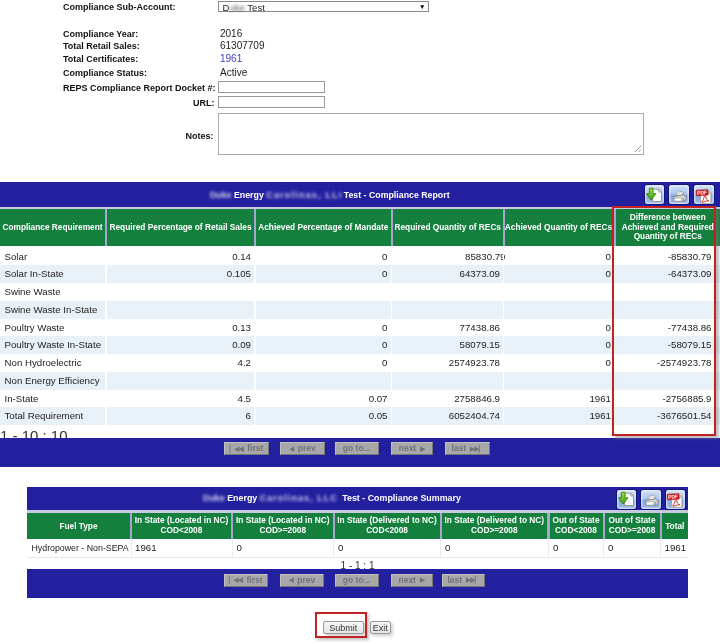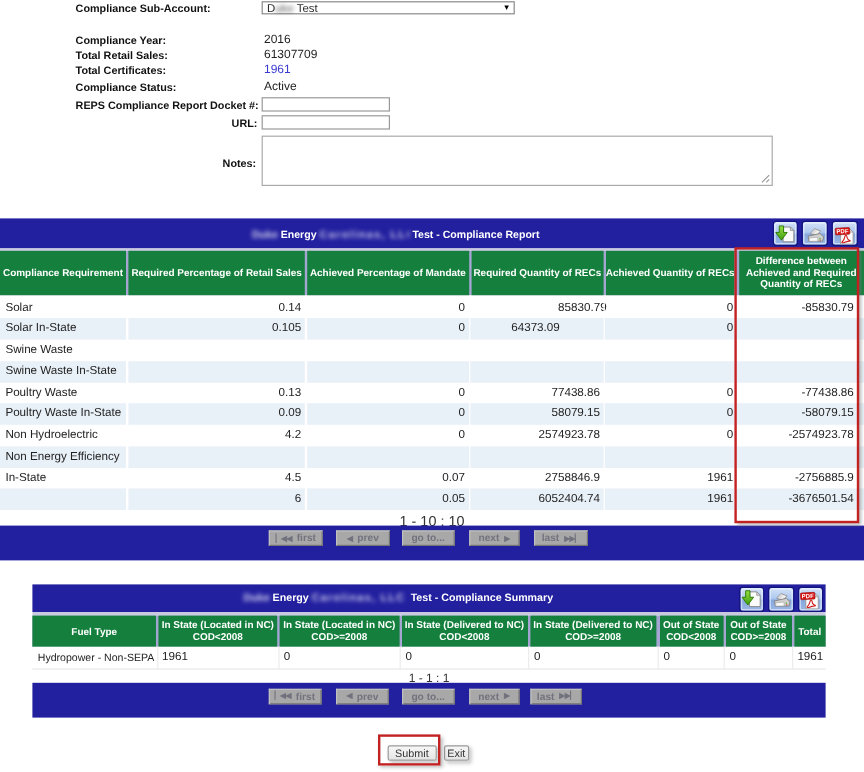--- a/index.html
+++ b/index.html
@@ -68,22 +68,23 @@
     <div class="cell" style="left:0px;top:0.00px;width:105px;line-height:17.75px;padding-left:4.5px;">Solar</div>
     <div class="cell" style="left:107px;top:0.00px;width:147px;line-height:17.75px;text-align:right;padding-right:3px;">0.14</div>
     <div class="cell" style="left:256px;top:0.00px;width:134.5px;line-height:17.75px;text-align:right;padding-right:3px;">0</div>
     <div class="cell" style="left:398px;top:0.00px;width:110.5px;line-height:17.75px;text-align:right;padding-right:3px;">85830.79</div>
     <div class="cell" style="left:505px;top:0.00px;width:107px;line-height:17.75px;text-align:right;padding-right:1px;">0</div>
     <div class="cell" style="left:614px;top:0.00px;width:106px;line-height:17.75px;text-align:right;padding-right:8.5px;">-85830.79</div>
     <div class="rowband" style="left:0;top:17.75px;width:720px;height:17.75px;"></div>
     <div class="cell" style="left:0px;top:17.75px;width:105px;line-height:17.75px;padding-left:4.5px;">Solar In-State</div>
     <div class="cell" style="left:107px;top:17.75px;width:147px;line-height:17.75px;text-align:right;padding-right:3px;">0.105</div>
     <div class="cell" style="left:256px;top:17.75px;width:134.5px;line-height:17.75px;text-align:right;padding-right:3px;">0</div>
-    <div class="cell" style="left:392.5px;top:17.75px;width:110.5px;line-height:17.75px;text-align:center;padding-right:3px;">64373.09</div>
+    <div class="cell" style="left:392.5px;top:17.75px;width:110.5px;line-height:17.75px;text-align:right;padding-right:3px;">64373.09</div>
     <div class="cell" style="left:505px;top:17.75px;width:107px;line-height:17.75px;text-align:right;padding-right:1px;">0</div>
+    <div class="cell" style="left:614px;top:17.75px;width:106px;line-height:17.75px;text-align:right;padding-right:8.5px;">-64373.09</div>
     <div class="cell" style="left:0px;top:35.50px;width:105px;line-height:17.75px;padding-left:4.5px;">Swine Waste</div>
     <div class="cell" style="left:107px;top:35.50px;width:147px;line-height:17.75px;text-align:right;padding-right:3px;"></div>
     <div class="cell" style="left:256px;top:35.50px;width:134.5px;line-height:17.75px;text-align:right;padding-right:3px;"></div>
     <div class="cell" style="left:392.5px;top:35.50px;width:110.5px;line-height:17.75px;text-align:right;padding-right:3px;"></div>
     <div class="cell" style="left:505px;top:35.50px;width:107px;line-height:17.75px;text-align:right;padding-right:1px;"></div>
     <div class="cell" style="left:614px;top:35.50px;width:106px;line-height:17.75px;text-align:right;padding-right:8.5px;"></div>
     <div class="rowband" style="left:0;top:53.25px;width:720px;height:17.75px;"></div>
     <div class="cell" style="left:0px;top:53.25px;width:105px;line-height:17.75px;padding-left:4.5px;">Swine Waste In-State</div>
     <div class="cell" style="left:107px;top:53.25px;width:147px;line-height:17.75px;text-align:right;padding-right:3px;"></div>
     <div class="cell" style="left:256px;top:53.25px;width:134.5px;line-height:17.75px;text-align:right;padding-right:3px;"></div>
@@ -116,33 +117,34 @@
     <div class="cell" style="left:392.5px;top:124.25px;width:110.5px;line-height:17.75px;text-align:right;padding-right:3px;"></div>
     <div class="cell" style="left:505px;top:124.25px;width:107px;line-height:17.75px;text-align:right;padding-right:1px;"></div>
     <div class="cell" style="left:614px;top:124.25px;width:106px;line-height:17.75px;text-align:right;padding-right:8.5px;"></div>
     <div class="cell" style="left:0px;top:142.00px;width:105px;line-height:17.75px;padding-left:4.5px;">In-State</div>
     <div class="cell" style="left:107px;top:142.00px;width:147px;line-height:17.75px;text-align:right;padding-right:3px;">4.5</div>
     <div class="cell" style="left:256px;top:142.00px;width:134.5px;line-height:17.75px;text-align:right;padding-right:3px;">0.07</div>
     <div class="cell" style="left:392.5px;top:142.00px;width:110.5px;line-height:17.75px;text-align:right;padding-right:3px;">2758846.9</div>
     <div class="cell" style="left:505px;top:142.00px;width:107px;line-height:17.75px;text-align:right;padding-right:1px;">1961</div>
     <div class="cell" style="left:614px;top:142.00px;width:106px;line-height:17.75px;text-align:right;padding-right:8.5px;">-2756885.9</div>
     <div class="rowband" style="left:0;top:159.75px;width:720px;height:17.75px;"></div>
+    <div class="cell" style="left:0px;top:159.75px;width:105px;line-height:17.75px;padding-left:4.5px;">Total Requirement</div>
     <div class="cell" style="left:107px;top:159.75px;width:147px;line-height:17.75px;text-align:right;padding-right:3px;">6</div>
     <div class="cell" style="left:256px;top:159.75px;width:134.5px;line-height:17.75px;text-align:right;padding-right:3px;">0.05</div>
     <div class="cell" style="left:392.5px;top:159.75px;width:110.5px;line-height:17.75px;text-align:right;padding-right:3px;">6052404.74</div>
     <div class="cell" style="left:505px;top:159.75px;width:107px;line-height:17.75px;text-align:right;padding-right:1px;">1961</div>
     <div class="cell" style="left:614px;top:159.75px;width:106px;line-height:17.75px;text-align:right;padding-right:8.5px;">-3676501.54</div>
     <div class="bsep" style="left:105.2px; top:0; height:177.5px;"></div>
     <div class="bsep" style="left:254.2px; top:0; height:177.5px;"></div>
     <div class="bsep" style="left:390.8px; top:0; height:177.5px;"></div>
     <div class="bsep" style="left:502.8px; top:0; height:177.5px;"></div>
     <div class="bsep" style="left:612.2px; top:0; height:177.5px;"></div>
   </div>
 
-<div style="position:absolute; left:0; top:426.5px; width:720px; text-align:center; font-size:12px; color:#333;">1 - 10 : 10</div>
+<div style="position:absolute; left:0; top:426.5px; width:720px; font-size:15px; color:#333;">1 - 10 : 10</div>
 <div class="pagerbar" style="left:0; top:438px; width:720px; height:28.5px;"></div>
 
 <div class="titlebar" style="left:27px; top:486.5px; width:661px; height:23.5px;">
   <div class="titletext" style="top:6.5px; left:176px; font-size:8.9px;"><span class="blur">Duke</span> Energy <span class="blur" style="display:inline-block;width:80px;overflow:hidden;vertical-align:top;letter-spacing:1.1px;">Carolinas, LLC</span> Test - Compliance Summary</div>
 </div>
 <div style="position:absolute; left:27px; top:510px; width:661px; height:2.5px; background:#C9C9E0;"></div>
 
 <div style="position:absolute; left:27px; top:512.5px; width:661px; height:26.5px; background:#A5A5D2;"></div>
 <div class="hcell" style="left:27px;    top:512.5px; width:103px;   height:26.5px;">Fuel Type</div>
 <div class="hcell" style="left:132px;   top:512.5px; width:99px;    height:26.5px; line-height:9.5px;">In State (Located in NC)<br>COD&lt;2008</div>

